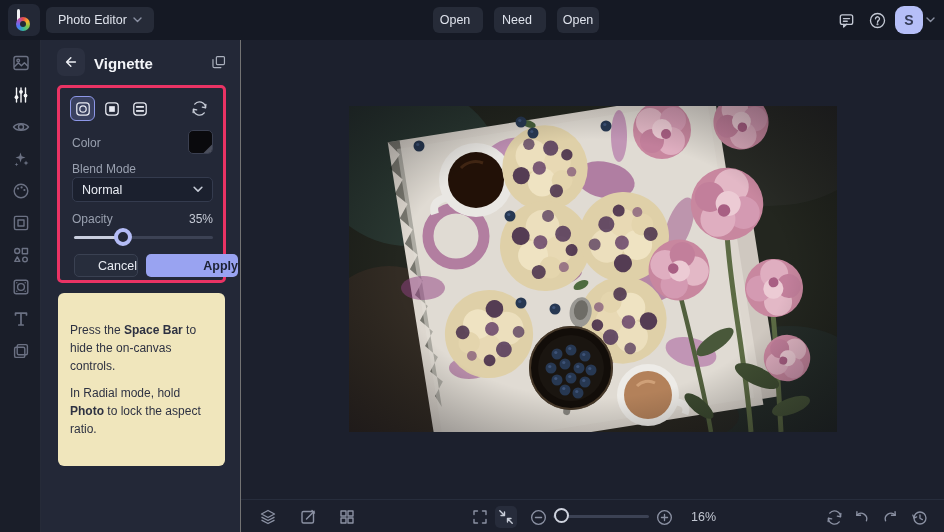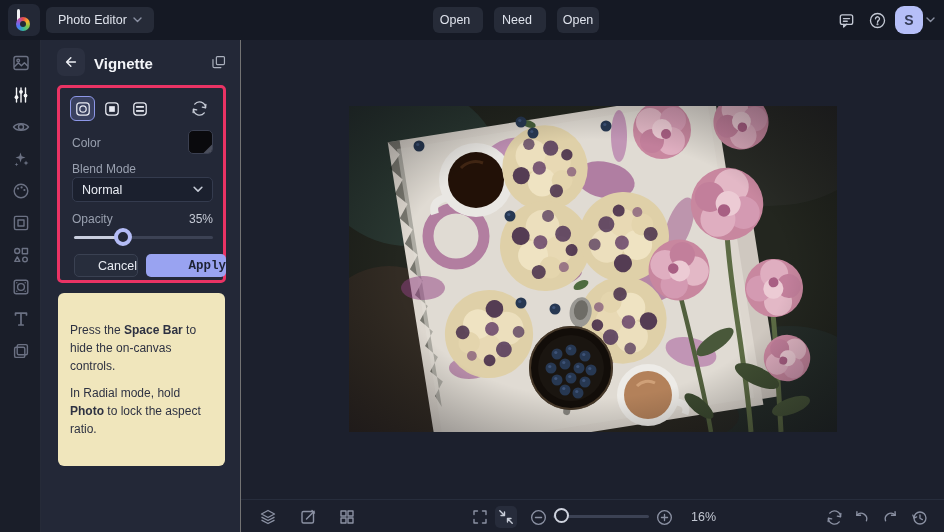--- a/index.html
+++ b/index.html
@@ -68,21 +68,21 @@
 
   #opacity-value { position:absolute; left:120px; top:172px; width:52px; text-align:right; font-size:12px; color:#c6cbd6; }
   #opacity-slider { position:absolute; left:33px; top:188px; width:139px; height:18px; cursor:pointer; }
   #opacity-track { position:absolute; left:0; top:8px; width:139px; height:3px; background:#3c4254; border-radius:2px; }
   #opacity-fill { position:absolute; left:0; top:8px; height:3px; background:#c9cede; border-radius:2px; }
   #opacity-knob { position:absolute; top:0; width:18px; height:18px; border-radius:50%; background:#232837; border:4.5px solid #b4bcf6; cursor:grab; }
 
   .panel-btn { position:absolute; top:214px; height:23px; border-radius:5px; font-size:12.5px;
     display:flex; align-items:center; justify-content:flex-end; cursor:pointer; }
   #cancel-btn { left:33px; width:64px; background:#272d3c; border:1px solid #3a4152; color:#e8ebf2; }
-  #apply-btn  { left:105px; width:80px; background:#99a3f1; color:#1d2233; font-weight:bold;font-family:Liberation Mono, monospace; }
+  #apply-btn  { left:105px; width:92px; background:#99a3f1; color:#1d2233; font-weight:bold; }
 
   #tip-box { position:absolute; left:17px; top:253px; width:167px; background:#f0e6bc; border-radius:6px;
     padding:28px 12px; font-size:12px; line-height:1.5; color:#2e3242; }
   #tip-box p + p { margin-top:9px; }
   #tip-box b { font-weight:bold; }
 
   #help-box { position:absolute; left:17px; top:344px; width:167px; height:24px; border:1px solid #343b4e; border-radius:5px;
     display:flex; align-items:center; gap:6px; padding:0 8px; font-size:11.5px; cursor:pointer; }
   #help-box .q { color:#c9cdd9; }
   #help-box .lnk { color:#8c99f3; }

